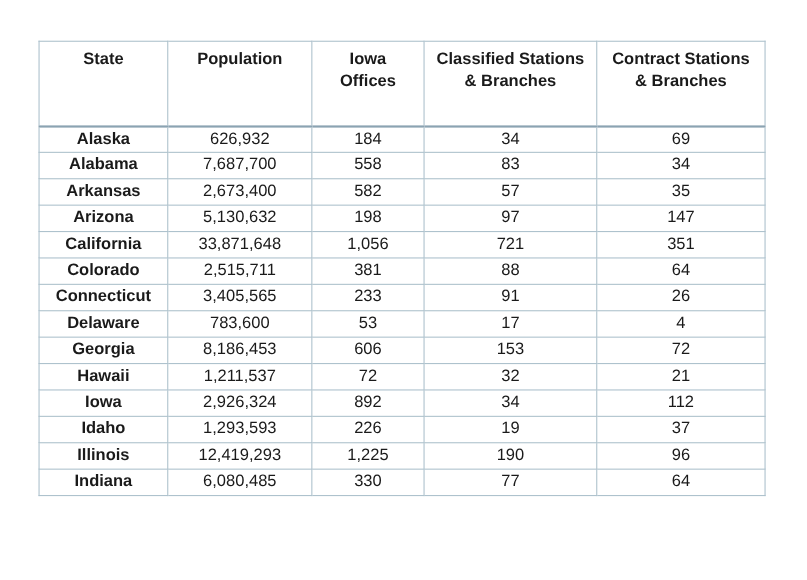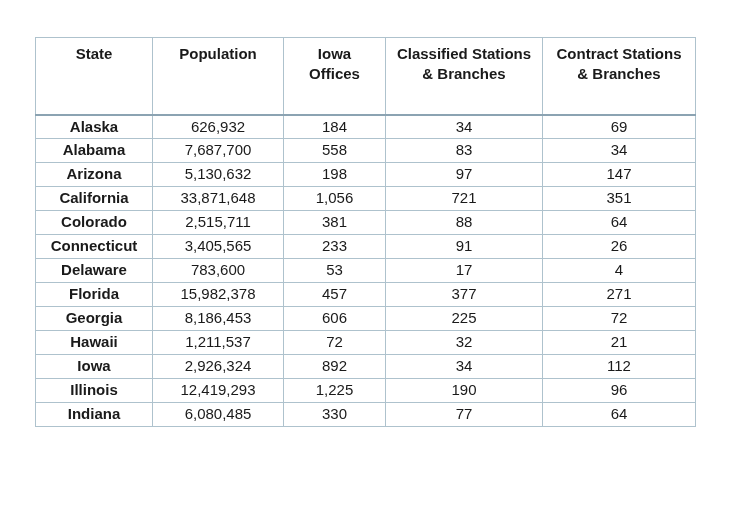--- a/index.html
+++ b/index.html
@@ -94,20 +94,27 @@
       <td>69</td>
     </tr>
     <tr>
       <td class="state">Alabama</td>
       <td>7,687,700</td>
       <td>558</td>
       <td>83</td>
       <td>34</td>
     </tr>
     <tr>
+      <td class="state">Arkansas</td>
+      <td>2,673,400</td>
+      <td>582</td>
+      <td>57</td>
+      <td>35</td>
+    </tr>
+    <tr>
       <td class="state">Arizona</td>
       <td>5,130,632</td>
       <td>198</td>
       <td>97</td>
       <td>147</td>
     </tr>
     <tr>
       <td class="state">California</td>
       <td>33,871,648</td>
       <td>1,056</td>
@@ -129,46 +136,46 @@
       <td>26</td>
     </tr>
     <tr>
       <td class="state">Delaware</td>
       <td>783,600</td>
       <td>53</td>
       <td>17</td>
       <td>4</td>
     </tr>
     <tr>
-      <td class="state">Florida</td>
-      <td>15,982,378</td>
-      <td>457</td>
-      <td>377</td>
-      <td>271</td>
-    </tr>
-    <tr>
       <td class="state">Georgia</td>
       <td>8,186,453</td>
       <td>606</td>
-      <td>225</td>
+      <td>153</td>
       <td>72</td>
     </tr>
     <tr>
       <td class="state">Hawaii</td>
       <td>1,211,537</td>
       <td>72</td>
       <td>32</td>
       <td>21</td>
     </tr>
     <tr>
       <td class="state">Iowa</td>
       <td>2,926,324</td>
       <td>892</td>
       <td>34</td>
       <td>112</td>
+    </tr>
+    <tr>
+      <td class="state">Idaho</td>
+      <td>1,293,593</td>
+      <td>226</td>
+      <td>19</td>
+      <td>37</td>
     </tr>
     <tr>
       <td class="state">Illinois</td>
       <td>12,419,293</td>
       <td>1,225</td>
       <td>190</td>
       <td>96</td>
     </tr>
     <tr>
       <td class="state">Indiana</td>

